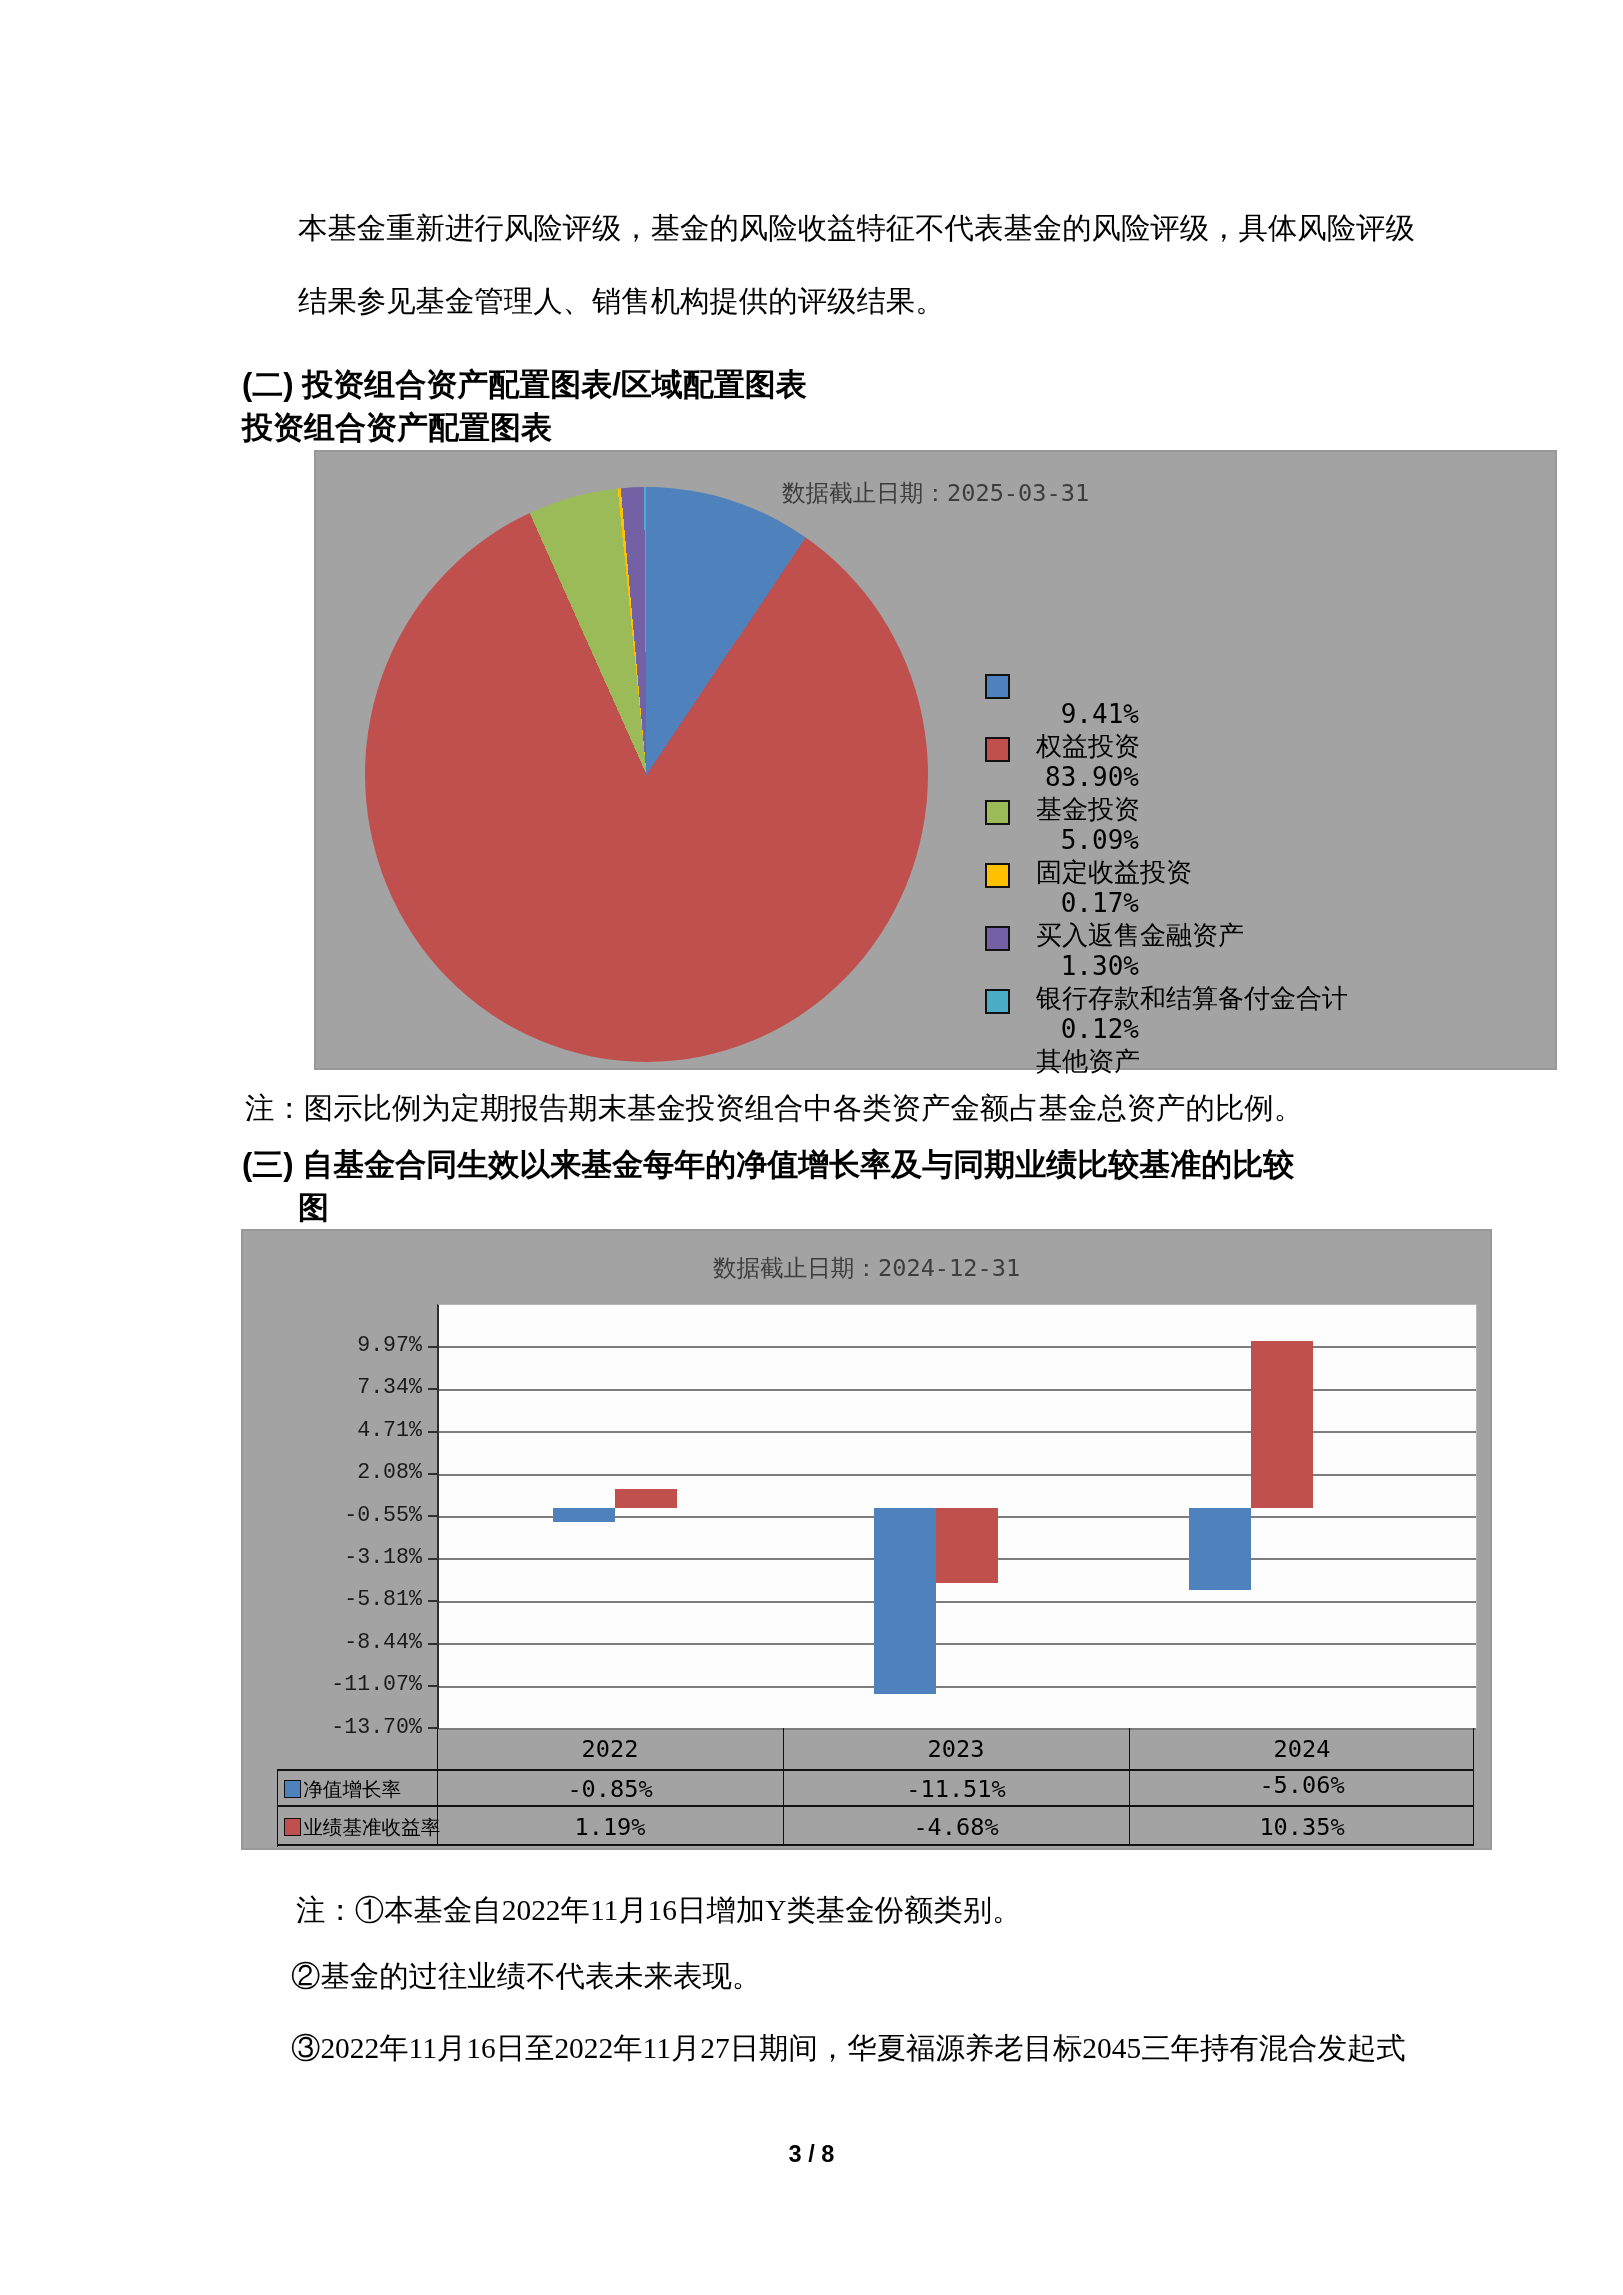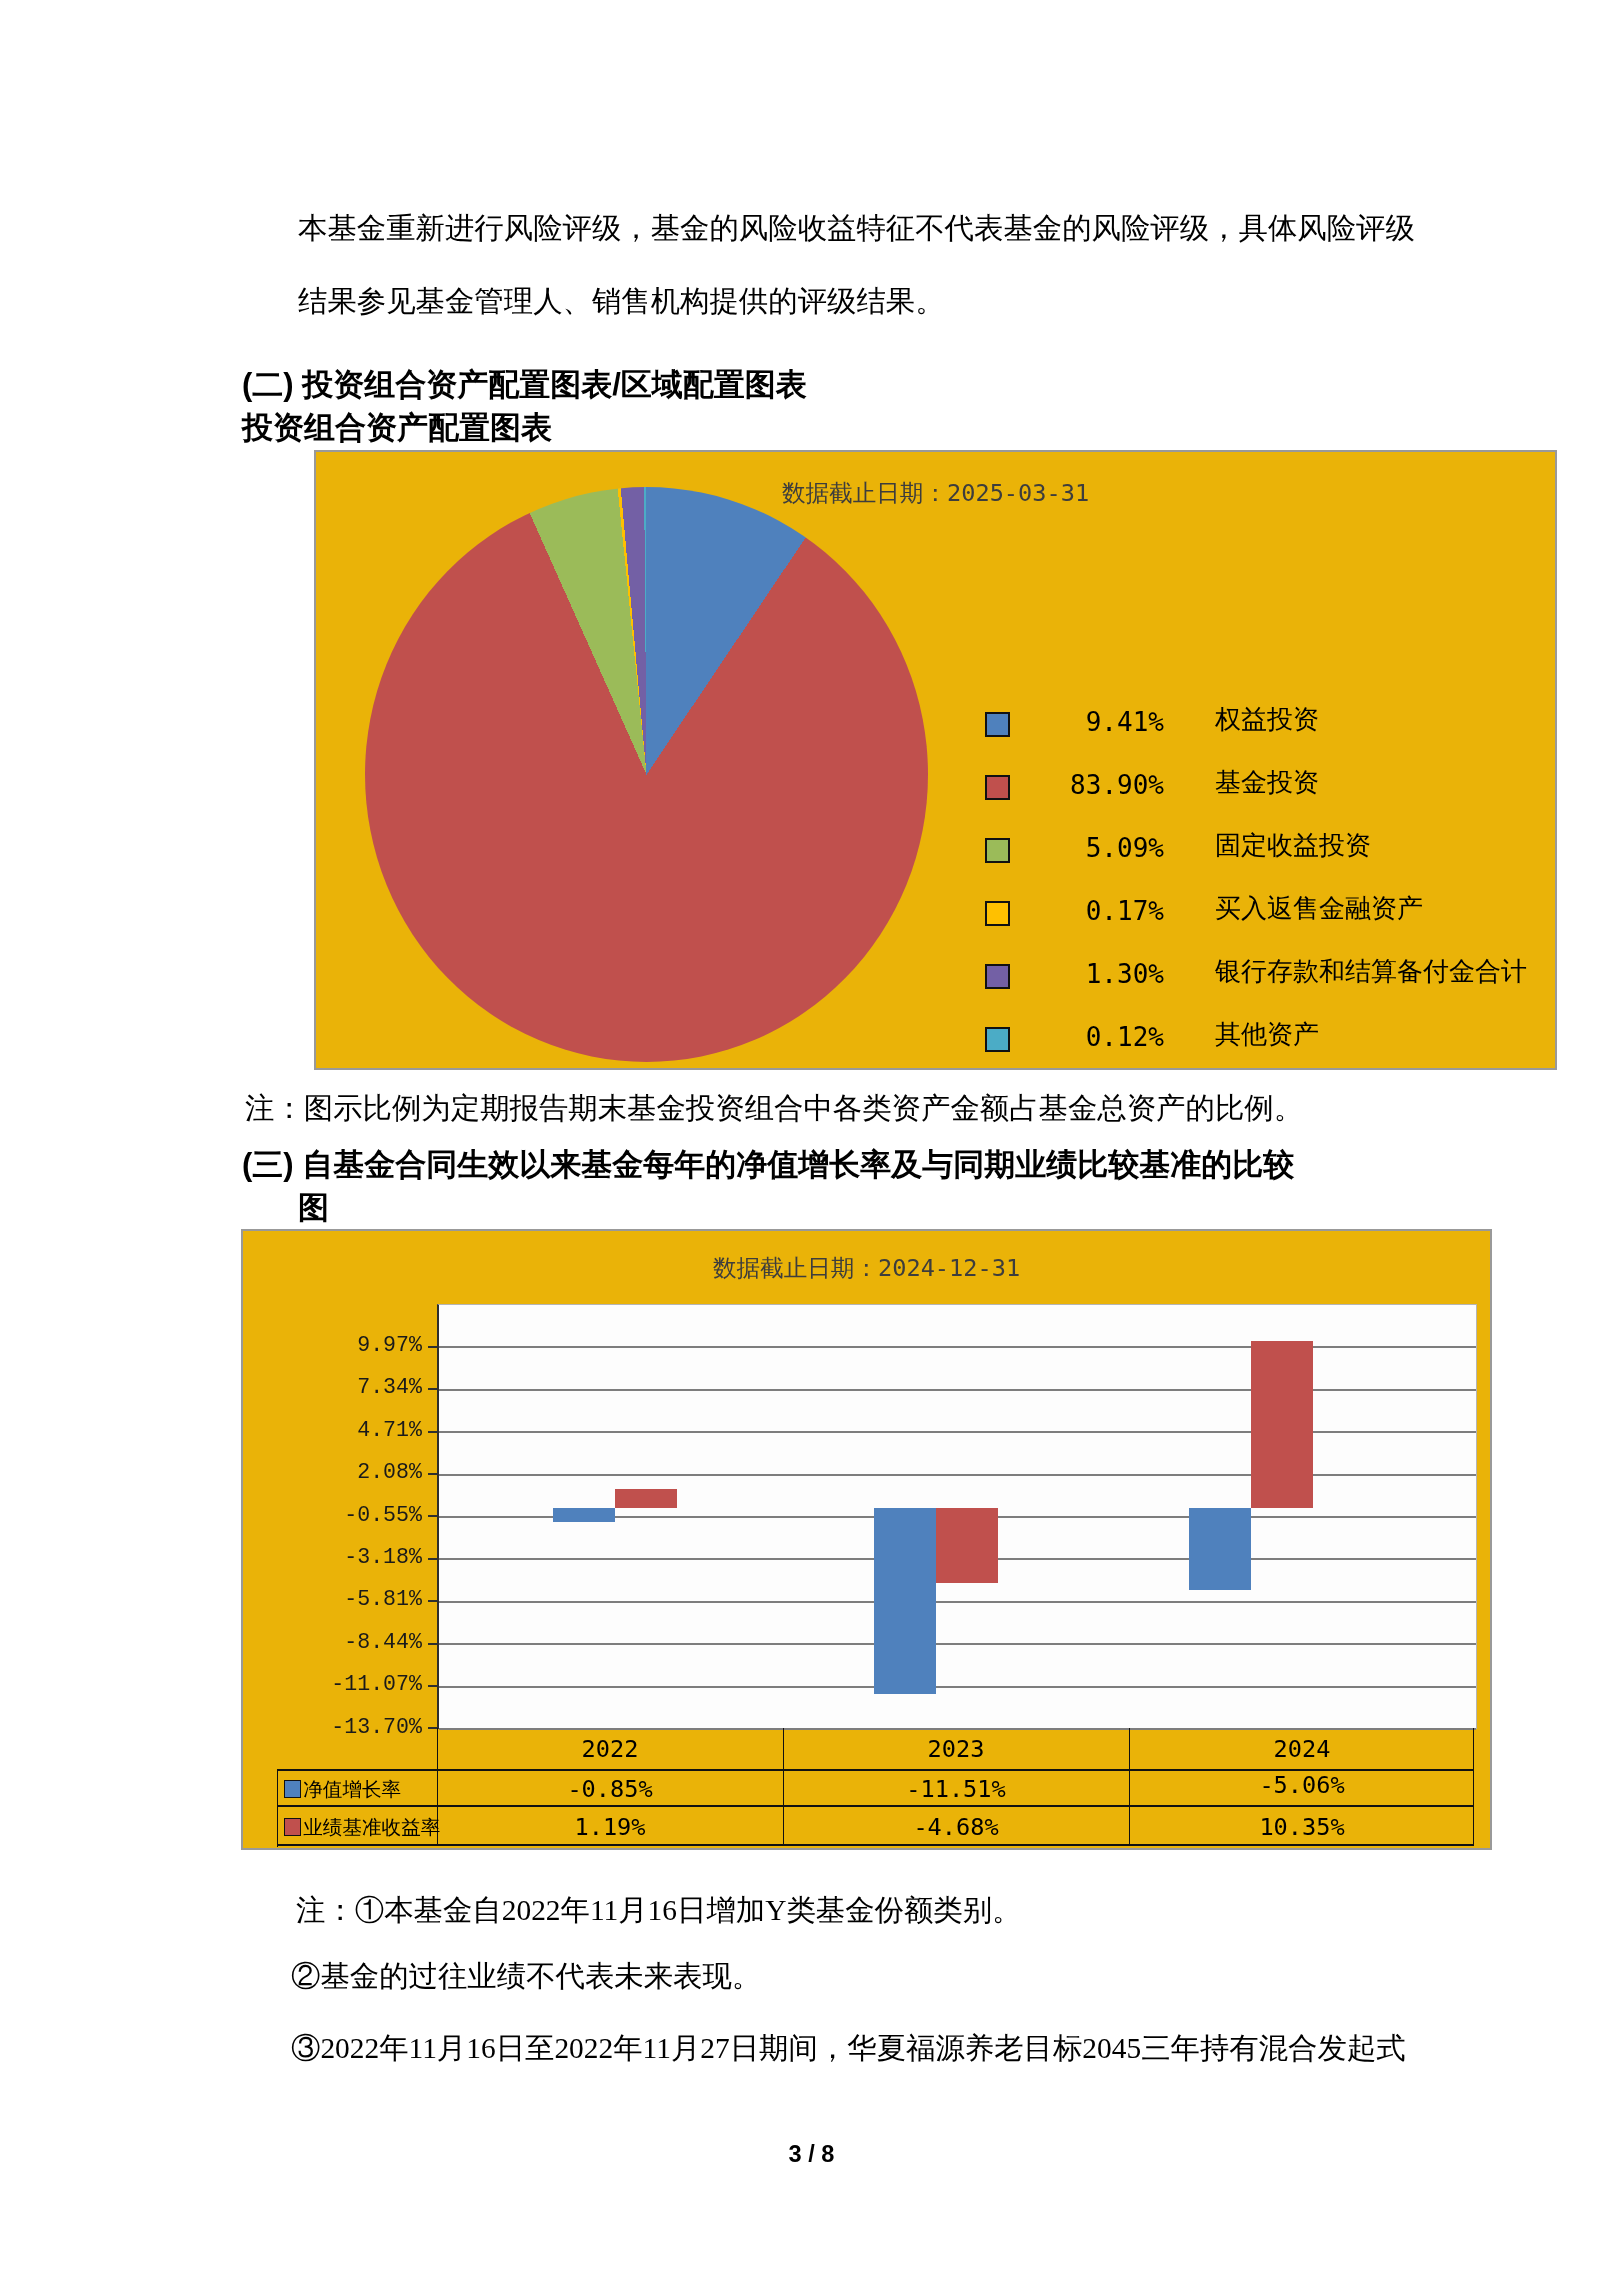--- a/index.html
+++ b/index.html
@@ -2,26 +2,26 @@
 <html style="font-size:10.5px"><head>
 <meta charset="utf-8">
 <style>
   html,body{margin:0;padding:0;background:#ffffff;}
   .page{position:relative;width:1623px;height:2295px;background:#ffffff;overflow:hidden;
         font-family:"Liberation Serif","DejaVu Serif",serif;color:#000;}
   .abs{position:absolute;}
   .body-text{font-size:29.4px;line-height:1.2;white-space:nowrap;}
   .heading{font-family:"Liberation Sans","DejaVu Sans",sans-serif;font-weight:700;
            font-size:31px;white-space:nowrap;}
-  .panel{position:absolute;background:#eab308;border:2px solid #999;}
+  .panel{position:absolute;background:#a3a3a3;border:2px solid #999;}
   .chart-title{position:absolute;left:0;right:0;text-align:center;font-size:23.6px;color:#3d3d3d;
                font-family:"DejaVu Sans Mono","Liberation Mono",monospace;white-space:nowrap;}
   .pie{position:absolute;border-radius:50%;}
   .legend{position:absolute;}
-  .legend-row{display:flex;align-items:flex-end;height:63px;}
+  .legend-row{display:flex;align-items:flex-start;height:63px;flex-direction:column;}
   .legend-swatch{width:25px;height:25px;border:2px solid #111;box-sizing:border-box;flex:0 0 auto;}
   .legend-value{width:154px;text-align:right;font-size:26px;
                 font-family:"DejaVu Sans Mono","Liberation Mono",monospace;}
   .legend-label{margin-left:51px;font-size:26px;white-space:nowrap;}
   .plot{position:absolute;border-top:0.7px solid #b5b5b5;border-right:0.7px solid #b5b5b5;
         border-left:2px solid #2e2e2e;background:#fdfdfd;}
   .gridline{position:absolute;left:0;right:0;height:2px;background:#7d7d7d;}
   .tickmark{position:absolute;width:10.5px;height:2px;background:#2e2e2e;}
   .ticklabel{position:absolute;width:128px;text-align:right;font-size:21.6px;color:#1a1a1a;
              font-family:Liberation Mono, monospace;white-space:nowrap;}

